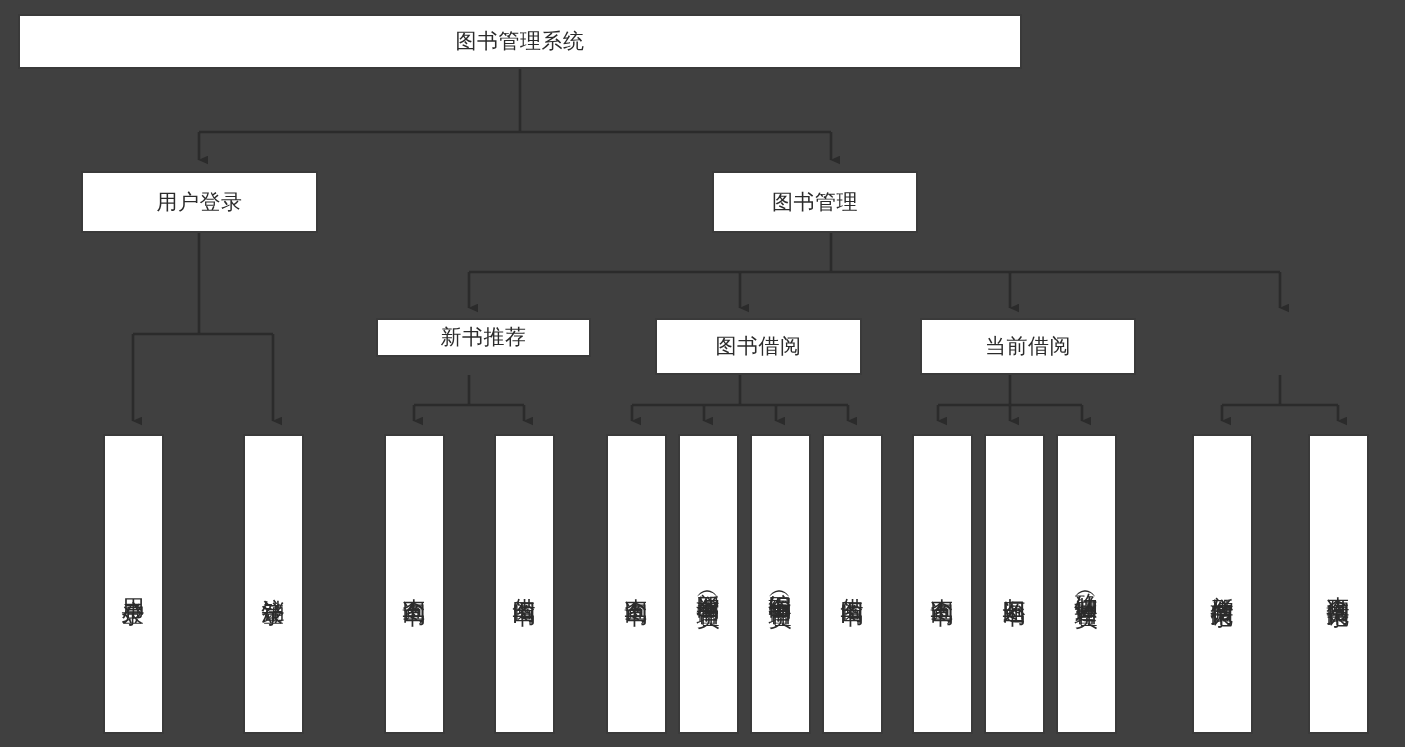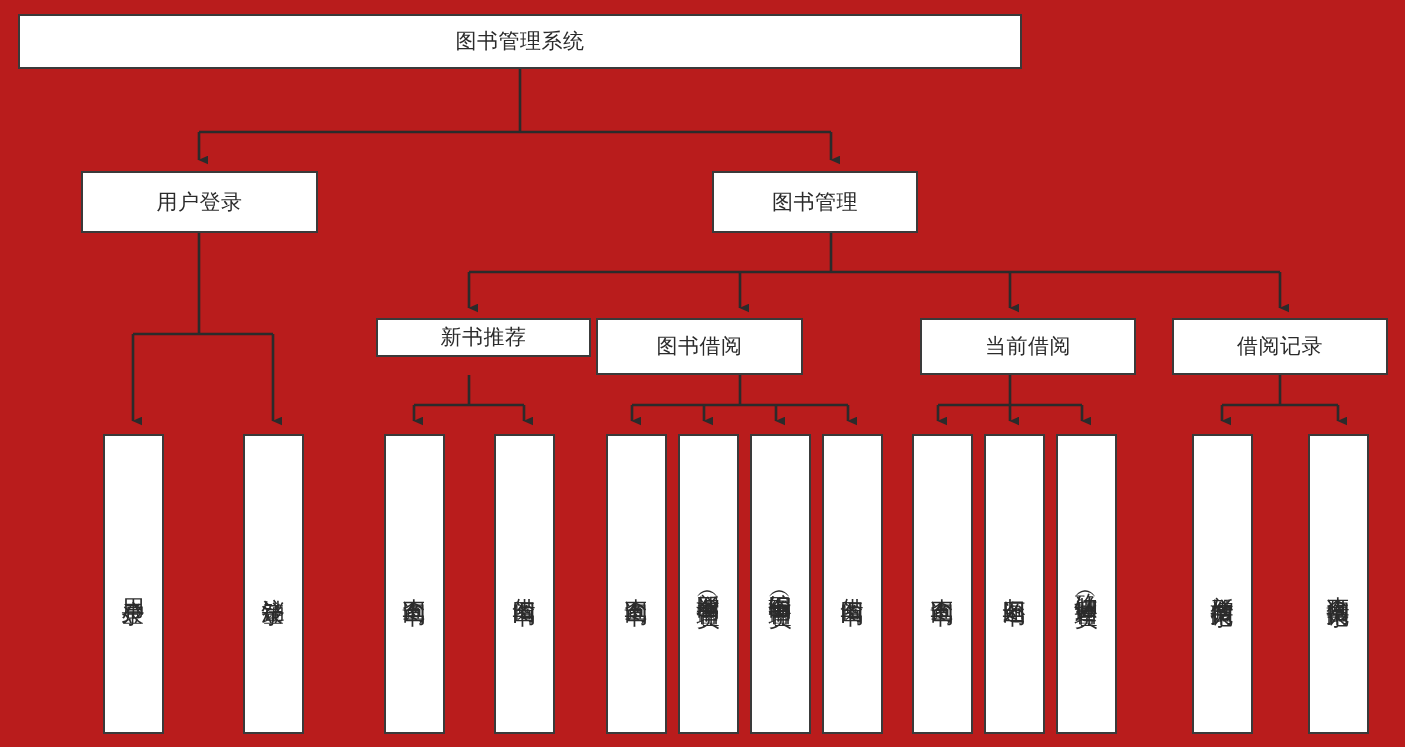--- a/index.html
+++ b/index.html
@@ -7,21 +7,21 @@
     padding: 0;
     background: #ffffff;
   }
   body {
     font-family: "DejaVu Sans", "Liberation Sans", sans-serif;
   }
   #diagram-root {
     position: relative;
     width: 1405px;
     height: 747px;
-    background: #b91c1c;
+    background: #404040;
     overflow: hidden;
   }
   #diagram-svg {
     position: absolute;
     left: 0;
     top: 0;
     width: 1405px;
     height: 747px;
   }
   .node-box {
@@ -133,28 +133,25 @@
   <div class="node-box" style="left:81px; top:171px; width:237px; height:62px;">
     <span class="node-label">用户登录</span>
   </div>
   <div class="node-box" style="left:712px; top:171px; width:206px; height:62px;">
     <span class="node-label">图书管理</span>
   </div>
 
   <div class="node-box" style="left:376px; top:318px; width:215px; height:39px;">
     <span class="node-label">新书推荐</span>
   </div>
-  <div class="node-box" style="left:596px; top:318px; width:207px; height:57px;">
+  <div class="node-box" style="left:655px; top:318px; width:207px; height:57px;">
     <span class="node-label">图书借阅</span>
   </div>
   <div class="node-box" style="left:902px; top:318px; width:216px; height:57px;margin-left:18px;">
     <span class="node-label">当前借阅</span>
-  </div>
-  <div class="node-box" style="left:1172px; top:318px; width:216px; height:57px;">
-    <span class="node-label">借阅记录</span>
   </div>
 
   <div class="leaf-box" style="left:103px; top:434px; width:61px; height:300px;">
     <span class="leaf-label">用户登录</span>
   </div>
   <div class="leaf-box" style="left:243px; top:434px; width:61px; height:300px;">
     <span class="leaf-label">注销登录</span>
   </div>
 
   <div class="leaf-box" style="left:384px; top:434px; width:61px; height:300px;">

